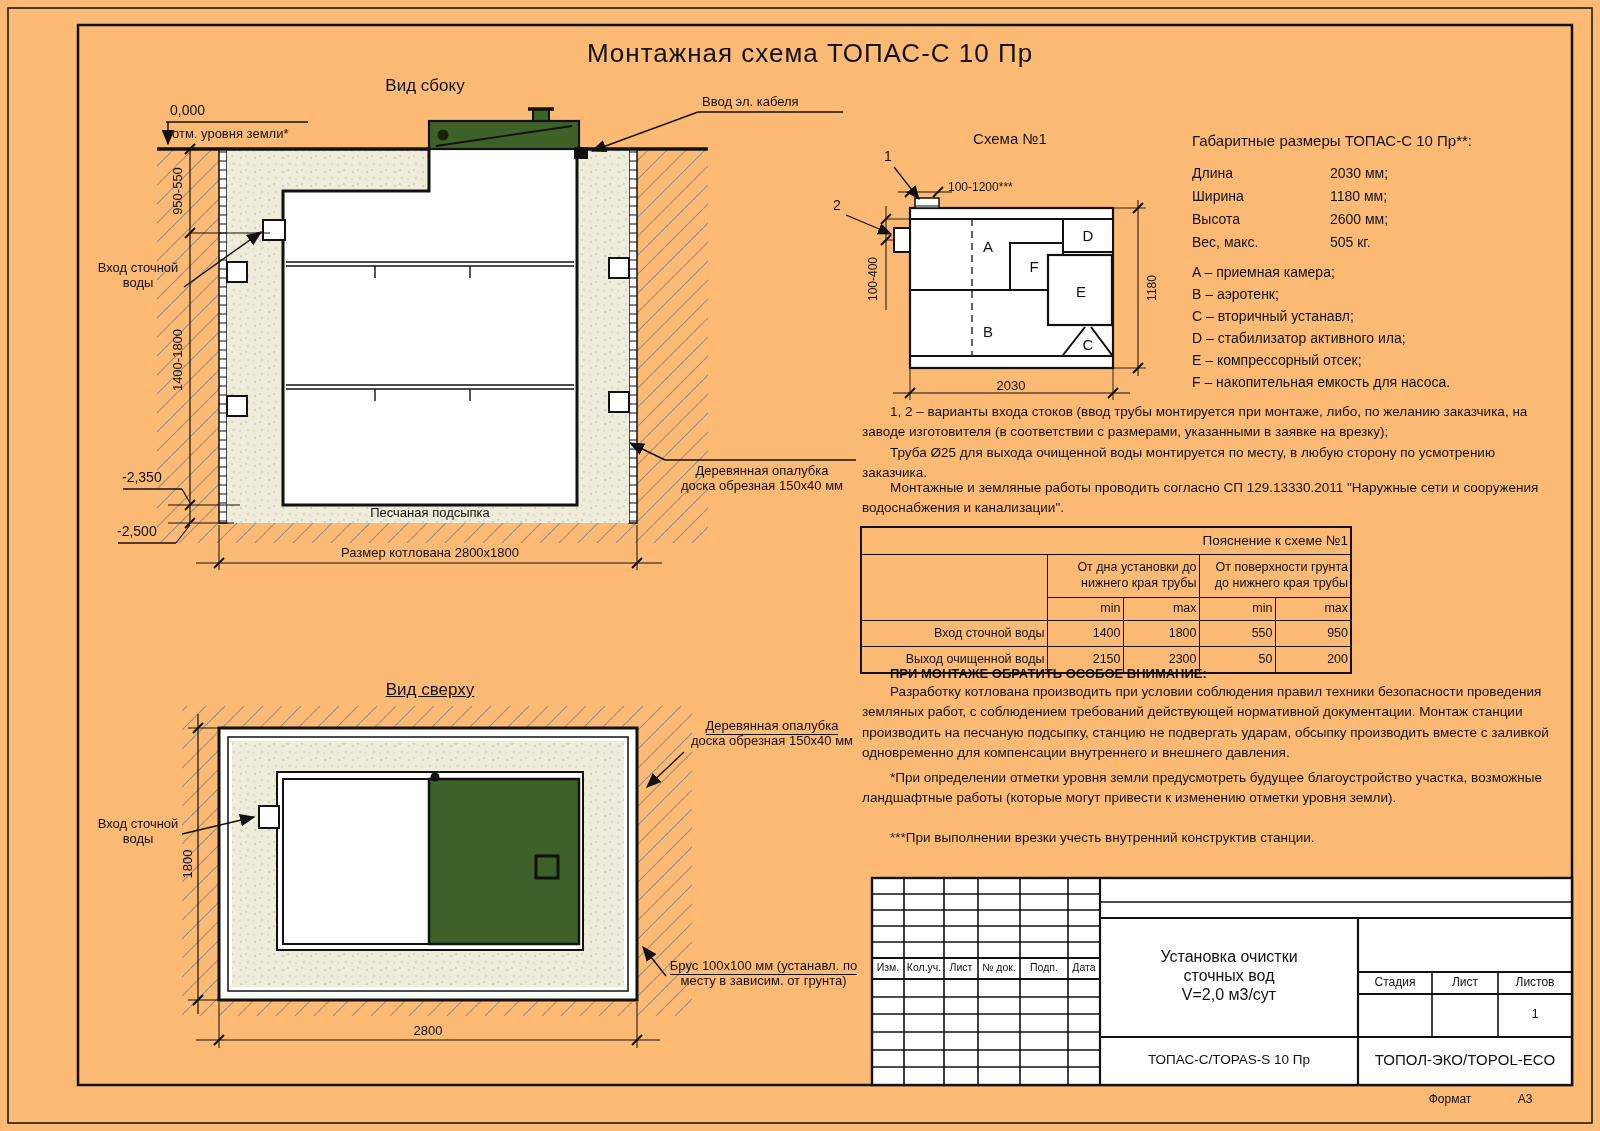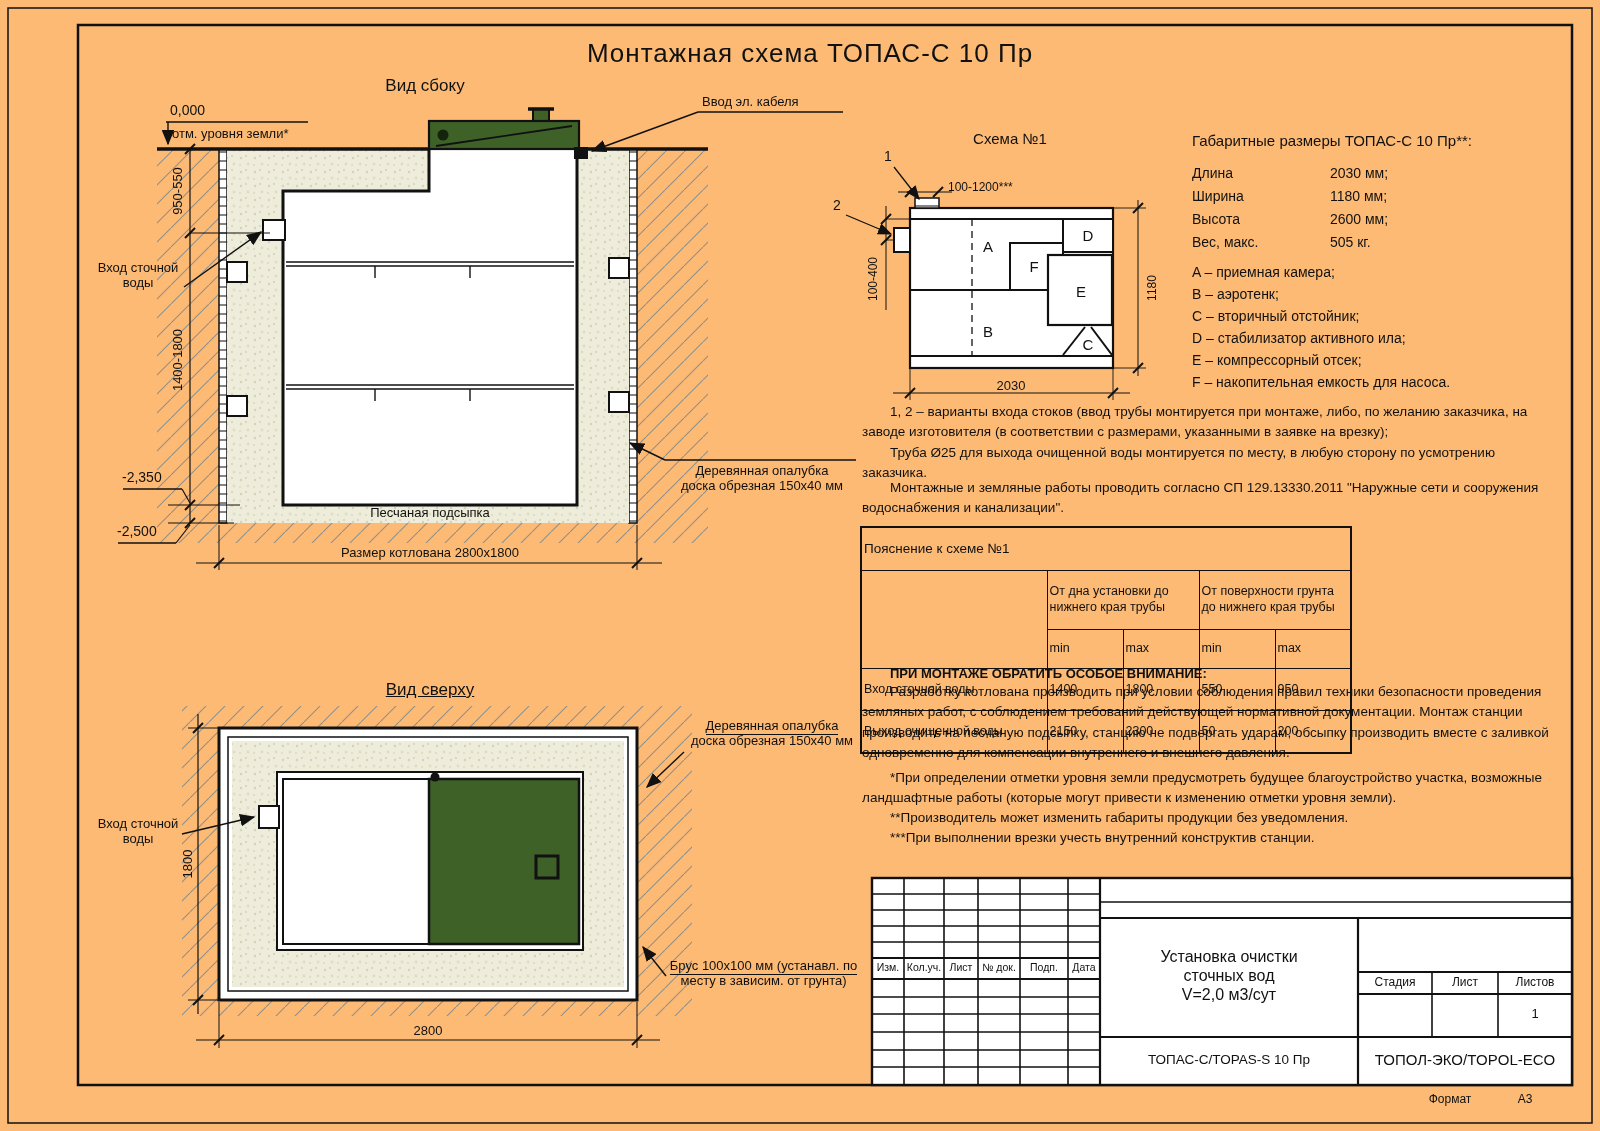--- a/index.html
+++ b/index.html
@@ -16,22 +16,22 @@
   .f13{font-size:13px;}
   .f12{font-size:12px;}
   .f11{font-size:10.5px;}
   .para{position:absolute;z-index:3;width:698px;font-size:13.5px;line-height:1.5;
         white-space:normal;margin:0;}
   .ind{text-indent:28px;}
   .bold{font-weight:bold;}
   .ul1 .l1{border-bottom:1.5px solid #111;padding-bottom:1px;}
   .ptable{position:absolute;left:860px;top:526px;z-index:3;border-collapse:collapse;
           table-layout:fixed;border:2.5px solid #111;}
-  .ptable td{border:1.6px solid #111;text-align:left;vertical-align:middle;
-             font-size:12.5px;padding:9px 2px;line-height:1.25;}
+  .ptable td{border:1.6px solid #111;text-align:right;vertical-align:middle;
+             font-size:12.5px;padding:1px 2px;line-height:1.25;}
   .ptable td.tt{font-size:13.5px;height:24px;}
   .ptable td.hh{font-size:12.5px;height:40px;white-space:normal;}
   .ptable td.mm{height:20px;}
   .ptable td.rr{height:23px;}
   .uline{text-decoration:underline;}
 </style>
 </head>
 <body>
 
 <div id="page">
@@ -299,21 +299,21 @@
 <div class="lbl f14" style="left:1192px;top:211px;">
   <span style="display:inline-block;width:134px;">Высота</span>
   <span>2600 мм;</span>
 </div>
 <div class="lbl f14" style="left:1192px;top:234px;">
   <span style="display:inline-block;width:134px;">Вес, макс.</span>
   <span>505 кг.</span>
 </div>
 <div class="lbl f14" style="left:1192px;top:264px;">A – приемная камера;</div>
 <div class="lbl f14" style="left:1192px;top:286px;">B – аэротенк;</div>
-<div class="lbl f14" style="left:1192px;top:308px;">C – вторичный отстойник;</div>
+<div class="lbl f14" style="left:1192px;top:308px;">C – вторичный устанавл;</div>
 <div class="lbl f14" style="left:1192px;top:330px;">D – стабилизатор активного ила;</div>
 <div class="lbl f14" style="left:1192px;top:352px;">E – компрессорный отсек;</div>
 <div class="lbl f14" style="left:1192px;top:374px;">F – накопительная емкость для насоса.</div>
 
 <p class="para ind" style="left:862px;top:402px;">1, 2 – варианты входа  стоков (ввод трубы монтируется при монтаже, либо, по желанию заказчика, на заводе изготовителя (в соответствии с размерами, указанными в заявке на врезку);</p>
 <p class="para ind" style="left:862px;top:443px;">Труба Ø25 для выхода очищенной воды монтируется по месту, в любую сторону по усмотрению заказчика.</p>
 <p class="para ind" style="left:862px;top:478px;">Монтажные и земляные работы проводить согласно СП 129.13330.2011 "Наружные сети и сооружения водоснабжения и канализации".</p>
 
 <table class="ptable">
   <colgroup>
@@ -351,21 +351,20 @@
     <td class="rr">2300</td>
     <td class="rr">50</td>
     <td class="rr">200</td>
   </tr>
 </tbody>
     </table>
 
 <div class="lbl f13 bold" style="left:890px;top:666px;">ПРИ МОНТАЖЕ ОБРАТИТЬ ОСОБОЕ ВНИМАНИЕ:</div>
 <p class="para ind" style="left:862px;top:682px;">Разработку котлована производить при условии соблюдения правил техники безопасности проведения земляных работ, с соблюдением требований действующей нормативной документации. Монтаж станции производить на песчаную подсыпку, станцию не подвергать ударам, обсыпку производить вместе с заливкой одновременно для компенсации внутреннего и внешнего давления.</p>
 <p class="para ind" style="left:862px;top:768px;">*При определении отметки уровня земли предусмотреть будущее благоустройство участка, возможные ландшафтные работы (которые могут привести к изменению отметки уровня земли).</p>
-<p class="para ind" style="left:862px;top:808px;">**Производитель может изменить габариты продукции без уведомления.</p>
 <p class="para ind" style="left:862px;top:828px;">***При выполнении врезки учесть внутренний конструктив станции.</p>
 
 <div class="lbl f11 c" style="left:872px;top:961px;width:32px;">Изм.</div>
 <div class="lbl f11 c" style="left:904px;top:961px;width:40px;">Кол.уч.</div>
 <div class="lbl f11 c" style="left:944px;top:961px;width:34px;">Лист</div>
 <div class="lbl f11 c" style="left:978px;top:961px;width:42px;">№ док.</div>
 <div class="lbl f11 c" style="left:1020px;top:961px;width:48px;">Подп.</div>
 <div class="lbl f11 c" style="left:1068px;top:961px;width:32px;">Дата</div>
 
 <div class="lbl c" style="left:1102px;top:948px;width:254px;font-size:16px;line-height:1.18;">

